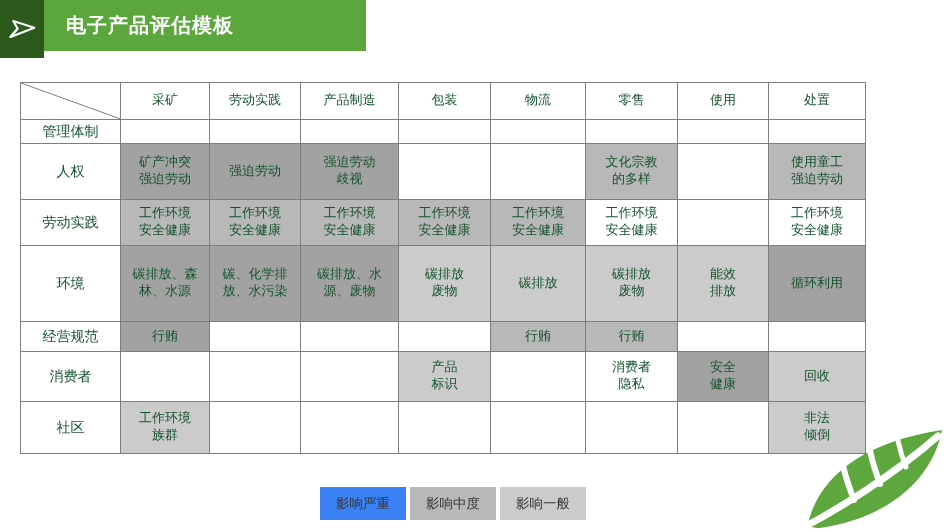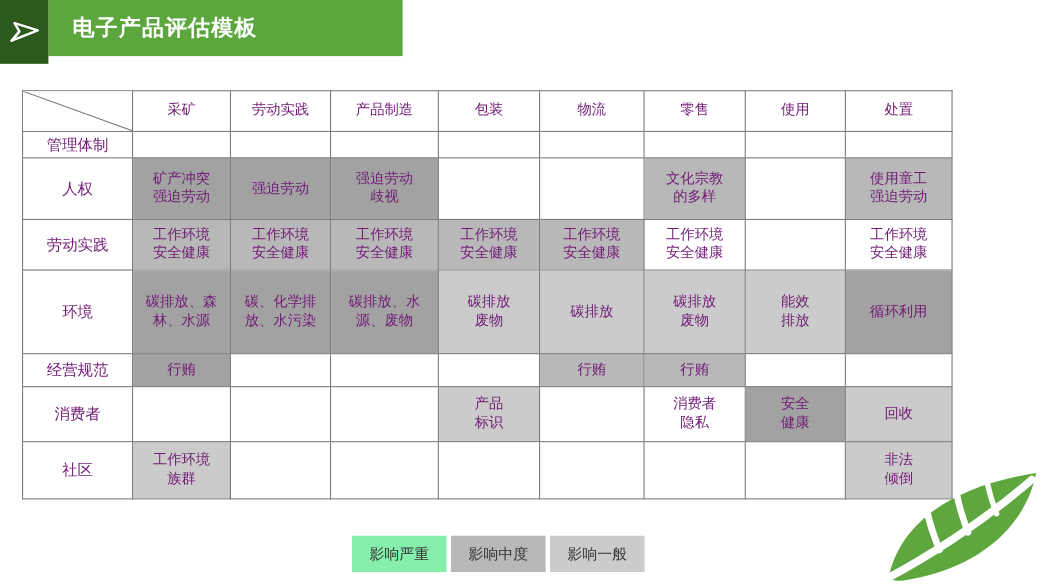--- a/index.html
+++ b/index.html
@@ -22,21 +22,21 @@
     background:#5ba63d;display:flex;align-items:center;z-index:2;
   }
   .page-title{
     color:#ffffff;font-weight:bold;font-size:20px;letter-spacing:1px;
     padding-left:22px;
   }
   
   table.matrix{
     position:absolute;left:20px;top:82px;
     border-collapse:collapse;table-layout:fixed;width:845px;
-    font-size:13px;color:#701a75;
+    font-size:13px;color:#14532d;
   }
   table.matrix th, table.matrix td{
     border:1px solid #7d7d7d;
     text-align:center;vertical-align:middle;
     font-weight:normal;
     white-space:pre-line;
     line-height:1.3;
     padding:1px 2px;
     overflow:hidden;
   }
@@ -200,21 +200,21 @@
           <td style="background: rgb(255, 255, 255);"></td>
           <td style="background: rgb(255, 255, 255);"></td>
           <td style="background: rgb(255, 255, 255);"></td>
           <td style="background: rgb(203, 203, 203);">非法
 倾倒</td>
         </tr>
       </tbody>
   </table>
 
   <div class="legend" id="legend">
-      <div class="legend-item" style="background: #86efac;">影响严重</div>
+      <div class="legend-item" style="background: #3b82f6;">影响严重</div>
       <div class="legend-item" style="background: rgb(184, 184, 184);">影响中度</div>
       <div class="legend-item" style="background: rgb(203, 203, 203);">影响一般</div>
     </div>
 
   <svg class="leaf" width="152" height="116" viewBox="0 0 152 116">
     <path d="M12 108 C 22 62, 66 26, 146 14 C 136 64, 92 102, 24 112 C 18 112, 14 111, 12 108 Z" fill="#5ea73e"></path>
     <path d="M10 110 C 44 92, 96 60, 142 20" fill="none" stroke="#ffffff" stroke-width="7" stroke-linecap="round"></path>
     <path d="M58 84 C 52 68, 48 58, 46 44" fill="none" stroke="#ffffff" stroke-width="6" stroke-linecap="round"></path>
     <path d="M84 68 C 79 54, 76 46, 74 34" fill="none" stroke="#ffffff" stroke-width="6" stroke-linecap="round"></path>
     <path d="M110 51 C 106 41, 104 34, 102 25" fill="none" stroke="#ffffff" stroke-width="5" stroke-linecap="round"></path>

